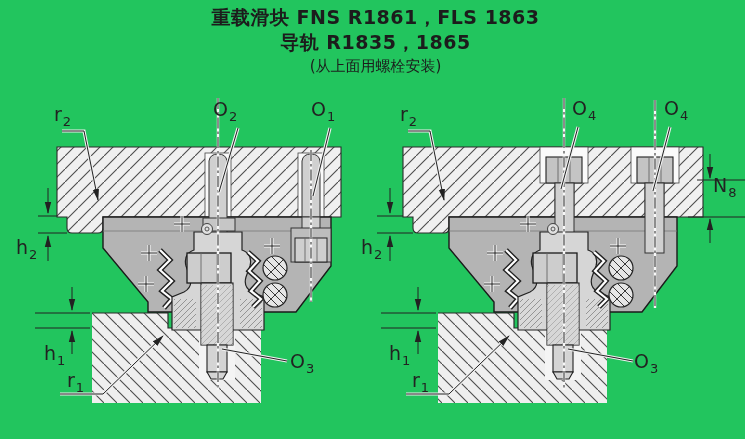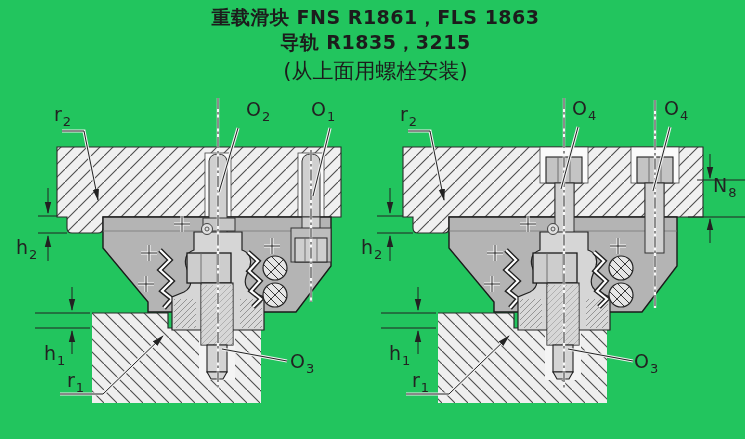--- a/index.html
+++ b/index.html
@@ -1,32 +1,32 @@
 <!DOCTYPE html>
 <html><head>
 <meta charset="utf-8">
 <style>
   html,body{margin:0;padding:0;}
   body{font-family:"DejaVu Sans","Liberation Sans",sans-serif;}
   #stage{position:relative;width:745px;height:439px;background:#22c55e;overflow:hidden;}
   .title{position:absolute;left:0;width:751px;text-align:center;color:#1c1c1c;}
   .t1{top:5px;font-size:19px;font-weight:bold;letter-spacing:.5px;}
   .t2{top:30px;font-size:19px;font-weight:bold;letter-spacing:.5px;}
-  .t3{top:57px;font-size:21px;font-weight:normal;}
+  .t3{top:57px;font-size:15px;font-weight:normal;}
   .lbl{position:absolute;font-size:19px;color:#222;white-space:nowrap;line-height:1;text-align:center;}
   .lbl .sub{font-size:13px;position:relative;top:5px;left:1px;}
   svg{position:absolute;left:0;top:0;}
 </style>
 </head>
 <body>
 
 <div id="stage">
 
   <div class="title t1">重载滑块 FNS R1861，FLS 1863</div>
-  <div class="title t2">导轨 R1835，3215</div>
+  <div class="title t2">导轨 R1835，1865</div>
   <div class="title t3">(从上面用螺栓安装)</div>
 
   <svg width="751" height="439" viewBox="0 0 751 439">
     <defs>
       <pattern id="hUp" width="13" height="13" patternUnits="userSpaceOnUse">
         <rect width="13" height="13" fill="#f0f0f0"></rect>
         <path d="M-1,14 L14,-1" stroke="#4a4a4a" stroke-width="1.1" fill="none"></path>
       </pattern>
       <pattern id="hDn" width="13" height="13" patternUnits="userSpaceOnUse">
         <rect width="13" height="13" fill="#efefef"></rect>
@@ -278,21 +278,21 @@
         <path d="M670,127 L653,191" stroke="#222" stroke-width="1"></path>
       </g>
       <g fill="none">
         <path d="M633,361 L568,349" stroke="#f0f0f0" stroke-width="3.2"></path>
         <path d="M633,361 L568,349" stroke="#222" stroke-width="1"></path>
       </g>
     </g>
   </svg>
 
   <span class="lbl" style="left:54px;top:105px"><span>r</span><span class="sub">2</span></span>
-  <span class="lbl" style="left:246px;top:100px"><span>O</span><span class="sub">2</span></span>
+  <span class="lbl" style="left:213px;top:100px"><span>O</span><span class="sub">2</span></span>
   <span class="lbl" style="left:311px;top:100px"><span>O</span><span class="sub">1</span></span>
   <span class="lbl" style="left:16px;top:238px"><span>h</span><span class="sub">2</span></span>
   <span class="lbl" style="left:44px;top:344px"><span>h</span><span class="sub">1</span></span>
   <span class="lbl" style="left:67px;top:371px"><span>r</span><span class="sub">1</span></span>
   <span class="lbl" style="left:290px;top:352px"><span>O</span><span class="sub">3</span></span>
 
   <span class="lbl" style="left:400px;top:105px"><span>r</span><span class="sub">2</span></span>
   <span class="lbl" style="left:572px;top:99px"><span>O</span><span class="sub">4</span></span>
   <span class="lbl" style="left:664px;top:99px"><span>O</span><span class="sub">4</span></span>
   <span class="lbl" style="left:361px;top:238px"><span>h</span><span class="sub">2</span></span>

